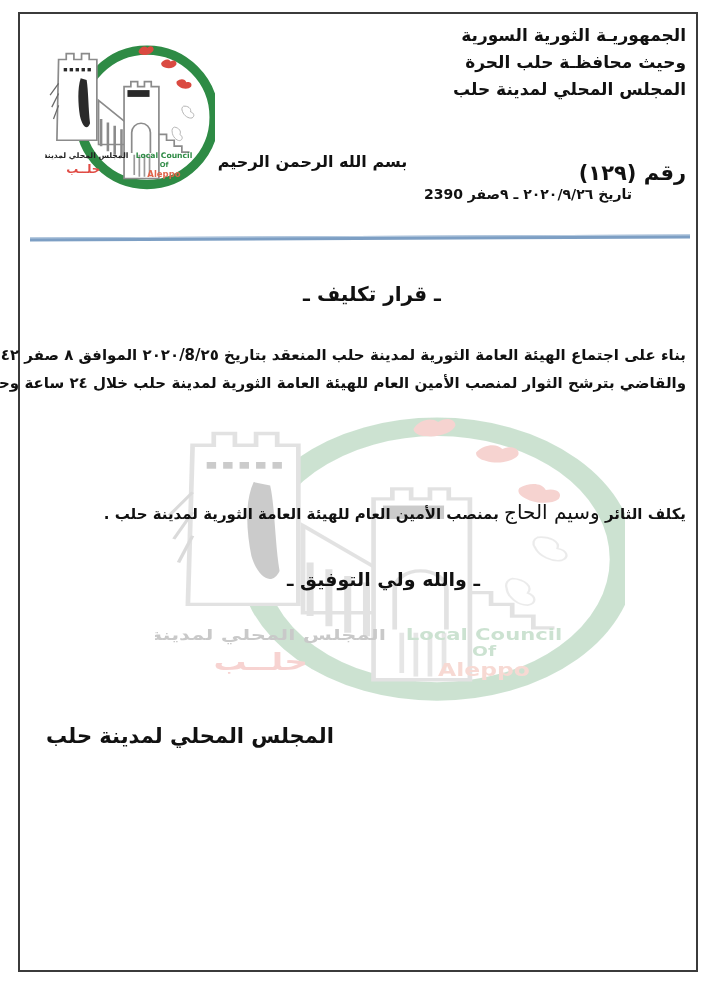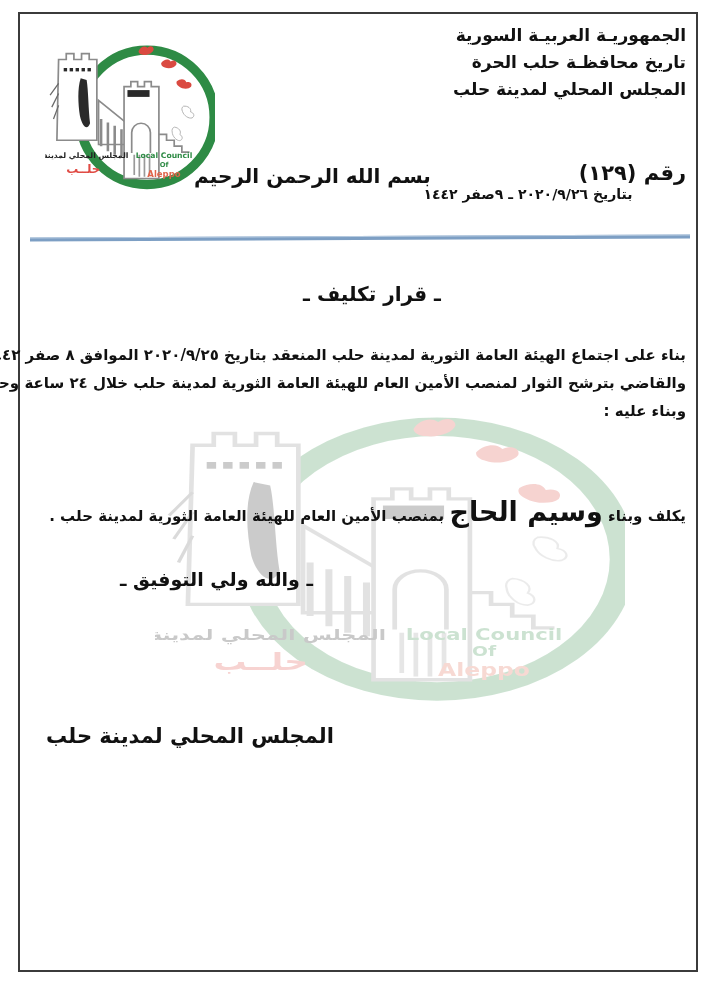--- a/index.html
+++ b/index.html
@@ -22,23 +22,23 @@
     opacity:0.24;pointer-events:none;
   }
   .watermark svg{width:100%;height:100%;}
   
   .header-block{
     position:absolute;left:370px;top:22px;width:316px;
     direction:rtl;text-align:right;
     font-weight:700;font-size:17px;line-height:27px;white-space:nowrap;
   }
   .basmala{
-    position:absolute;left:185px;top:164px;width:255px;
+    position:absolute;left:185px;top:152px;width:255px;
     direction:rtl;text-align:center;
-    font-weight:700;font-size:20px;white-space:nowrap;
+    font-weight:700;font-size:16px;white-space:nowrap;
   }
   .doc-number{
     position:absolute;left:370px;top:161px;width:316px;
     direction:rtl;text-align:right;
     font-weight:700;font-size:21px;white-space:nowrap;
   }
   .doc-date{
     position:absolute;left:370px;top:186px;width:316px;
     direction:rtl;text-align:center;
     font-weight:700;font-size:14px;white-space:nowrap;
@@ -59,24 +59,24 @@
     position:absolute;left:36px;top:341px;width:650px;
     direction:rtl;text-align:right;
     font-weight:700;font-size:15px;line-height:28px;
   }
   .body-block .bline{white-space:nowrap;}
   .assignment-line{
     position:absolute;left:36px;top:492px;width:650px;
     direction:rtl;text-align:right;
     font-weight:700;font-size:15px;line-height:40px;white-space:nowrap;
   }
-  .assignment-line .big-name{font-size:27px;font-weight:700;}
+  .assignment-line .big-name{font-size:20px;font-weight:400;}
   .closing-line{
     position:absolute;left:120px;top:568px;width:360px;
-    direction:rtl;text-align:left;
+    direction:rtl;text-align:right;
     font-weight:700;font-size:19px;white-space:nowrap;
   }
   .signature{
     position:absolute;left:40px;top:724px;width:300px;
     direction:rtl;text-align:center;
     font-weight:700;font-size:21px;white-space:nowrap;
   }
 </style>
 </head>
 <body>
@@ -146,51 +146,50 @@
     </svg>
 </div>
 
 <div class="logo-box">
   <svg viewBox="0 0 200 200">
       <use href="#emblem" width="200" height="200"></use>
     </svg>
 </div>
 
 <div class="header-block">
-  <div>الجمهوريـة العربيـة السورية</div>
-  <div>تاريخ محافظـة حلب الحرة</div>
+  <div>الجمهوريـة الثورية السورية</div>
+  <div>وحيث محافظـة حلب الحرة</div>
   <div>المجلس المحلي لمدينة حلب</div>
 </div>
 
 <div class="basmala">بسم الله الرحمن الرحيم</div>
 
 <div class="doc-number">رقم (١٢٩)</div>
 
 <div class="doc-date">
-  <span>بتاريخ</span>
+  <span>تاريخ</span>
   <span dir="ltr">٢٠٢٠/٩/٢٦</span>
   <span>ـ</span>
-  <span>٩صفر ١٤٤٢</span>
+  <span>٩صفر 2390</span>
 </div>
 
 <div class="divider"></div>
 
 <div class="doc-title">ـ قرار تكليف ـ</div>
 
 <div class="body-block">
   <div class="bline">
     <span>بناء على اجتماع الهيئة العامة الثورية لمدينة حلب المنعقد بتاريخ</span>
-    <span dir="ltr">٢٠٢٠/٩/٢٥</span>
+    <span dir="ltr">٢٠٢٠/8/٢٥</span>
     <span>الموافق ٨ صفر ١٤٤٢</span>
   </div>
   <div class="bline">والقاضي بترشح الثوار لمنصب الأمين العام للهيئة العامة الثورية لمدينة حلب خلال ٢٤ ساعة وحيث أن</div>
-  <div class="bline">وبناء عليه :</div>
 </div>
 
 <div class="assignment-line">
-  <span>يكلف وبناء</span>
+  <span>يكلف الثائر</span>
   <span class="big-name">وسيم الحاج</span>
   <span>بمنصب الأمين العام للهيئة العامة الثورية لمدينة حلب .</span>
 </div>
 
 <div class="closing-line">ـ والله ولي التوفيق ـ</div>
 
 <div class="signature">المجلس المحلي لمدينة حلب</div>
 
 </body></html>

